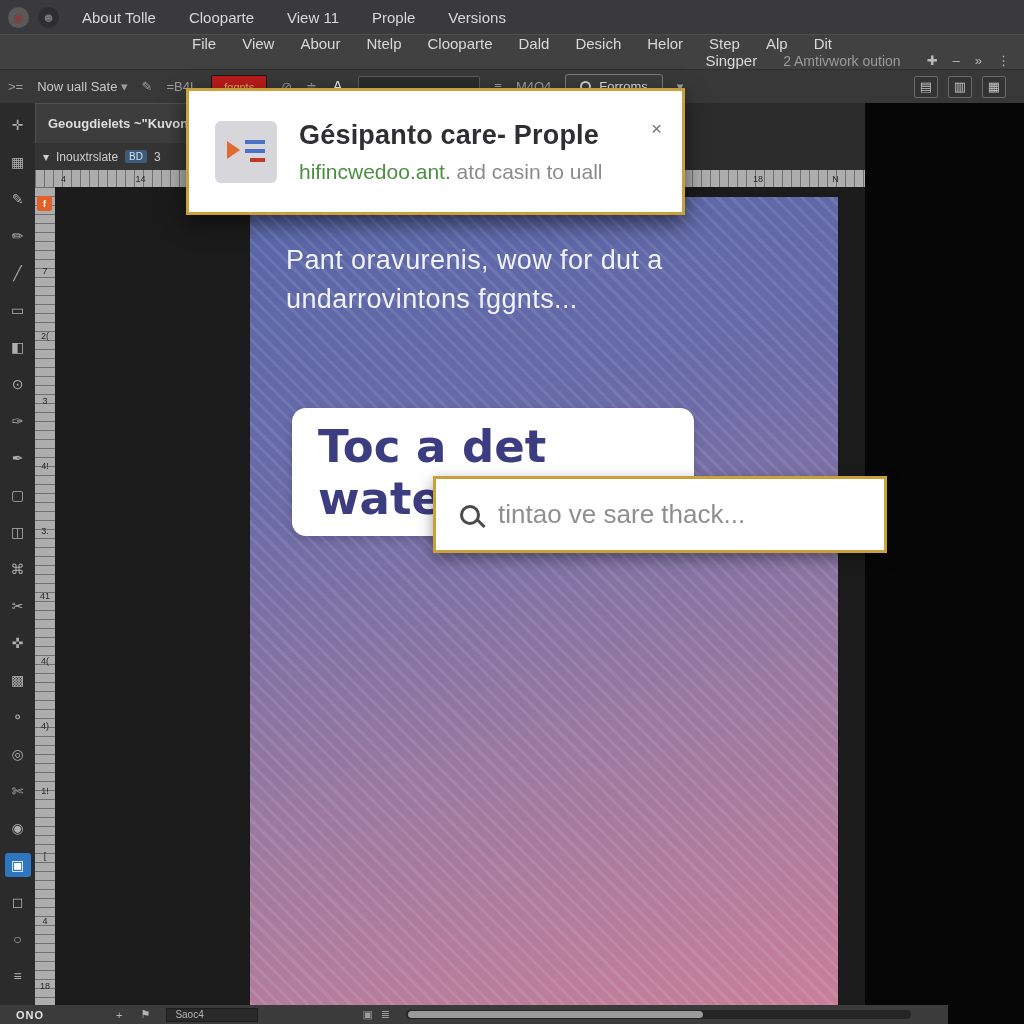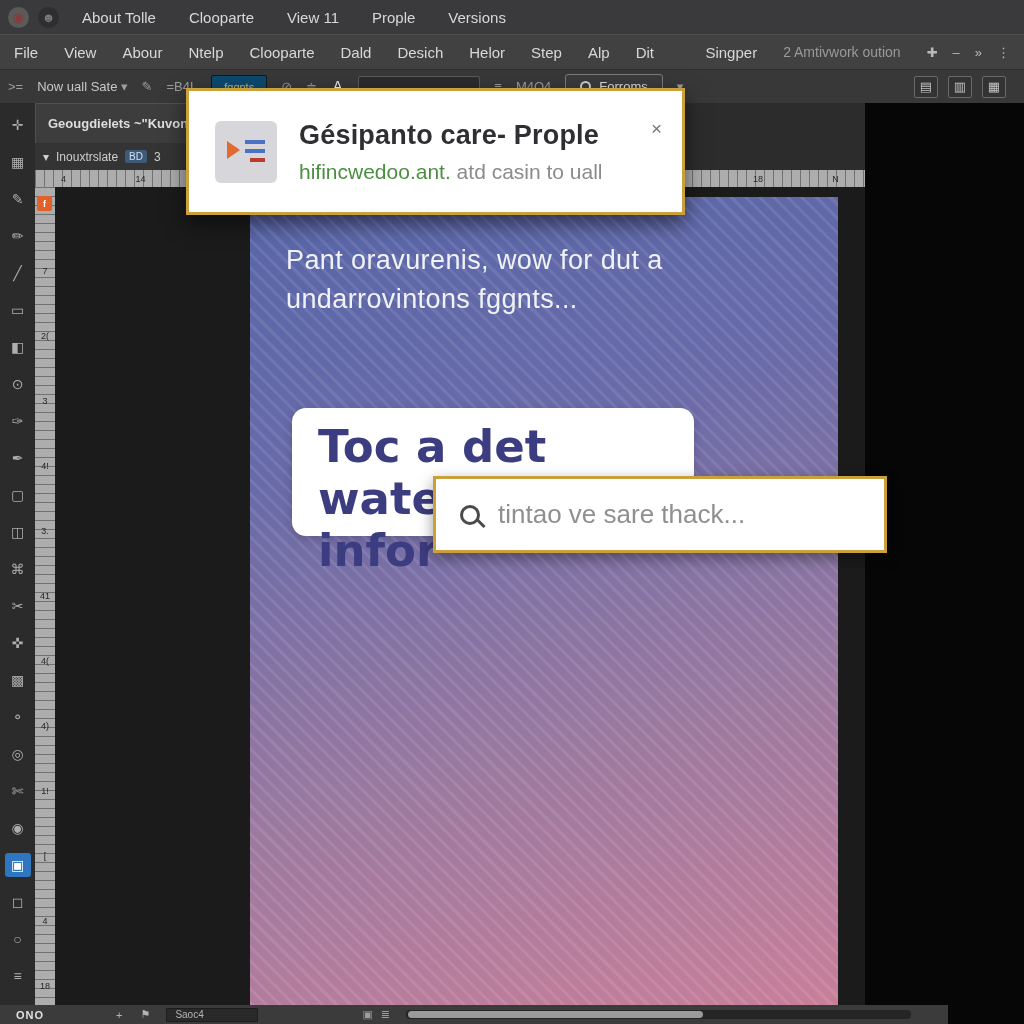--- a/index.html
+++ b/index.html
@@ -11,33 +11,33 @@
   .titlebar { position:absolute; left:0; top:0; width:100%; height:34px; background:#3a3a3c;
               display:flex; align-items:center; padding-left:8px; z-index:3; }
   .circ { width:21px; height:21px; border-radius:50%; background:#5a5a5a; color:#833b3b;
           display:inline-flex; align-items:center; justify-content:center; font-size:13px; margin-right:9px; }
   .circ.c2 { background:#2e2e2e; color:#777; }
   .titlebar nav { display:flex; gap:33px; margin-left:14px; }
   .menu-item { color:#d8d8d8; font-size:15px; white-space:nowrap; }
 
   
   .menubar { position:absolute; left:0; top:34px; width:100%; height:35px; background:#414141;
-             border-top:1px solid #4d4d4d; display:flex; align-items:center; padding:0 14px; z-index:3; }
+             border-top:1px solid #4d4d4d; display:flex; align-items:center; padding:0 14px; z-index:3;flex-direction:column; }
   .menubar nav { display:flex; gap:26px; }
   .menubar .mright { margin-left:auto; display:flex; align-items:center; gap:26px; }
   .mright .soft { color:#9a9a9a; font-size:14px; }
   .mright .icons { display:flex; gap:15px; }
   .mright .icons span { color:#b9b9b9; font-size:13px; }
 
   
   .toolbar3 { position:absolute; left:0; top:69px; width:100%; height:34px; background:#383838;
               border-top:1px solid #2e2e2e; display:flex; align-items:center; gap:14px; padding:0 8px;
               color:#c8c8c8; font-size:13px; z-index:3; }
   .toolbar3 .dim { color:#9d9d9d; }
-  .tb-btn { background:#0c4a6e; border:1px solid #171717; color:#d9b05a; font-size:11px;
+  .tb-btn { background:#b91c1c; border:1px solid #171717; color:#d9b05a; font-size:11px;
             height:23px; padding:0 12px; border-radius:2px; display:inline-flex; align-items:center; }
   .type-a { color:#eee; font-size:14px; border-bottom:2px solid #d27b2c; padding:0 2px; }
   .tb-input { width:122px; height:22px; background:#2c2c2c; border:1px solid #5a5a5a; border-radius:2px;
               color:#ddd; font-size:12px; padding:0 6px; }
   .forums-btn { display:inline-flex; align-items:center; gap:8px; background:#3b3b3b; border:1px solid #7a7a7a;
                 border-radius:3px; height:25px; padding:0 14px; color:#ddd; font-size:13px; }
   .mag { position:relative; width:11px; height:11px; border:2px solid #cfcfcf; border-radius:50%; display:inline-block; }
   .mag::after { content:""; position:absolute; width:6px; height:2px; background:#cfcfcf;
                 right:-5px; bottom:-2px; transform:rotate(45deg); }
   .panel-icons { margin-left:auto; display:flex; gap:10px; padding-right:10px; }
@@ -275,21 +275,20 @@
       <span class="tool">≡</span>
     </div>
 
   <div class="artboard">
     <div class="ab-para">
       <div>Pant oravurenis, wow for dut a</div>
       <div>undarrovintons fggnts...</div>
     </div>
     <div class="ab-card">
       <div>Toc a det water</div>
-      <div>infor</div>
     </div>
   </div>
 
   <div class="blackstrip"></div>
 
   <div class="search-overlay">
     <span class="bigmag"></span>
     <span class="search-text">tintao ve sare thack...</span>
   </div>
 

